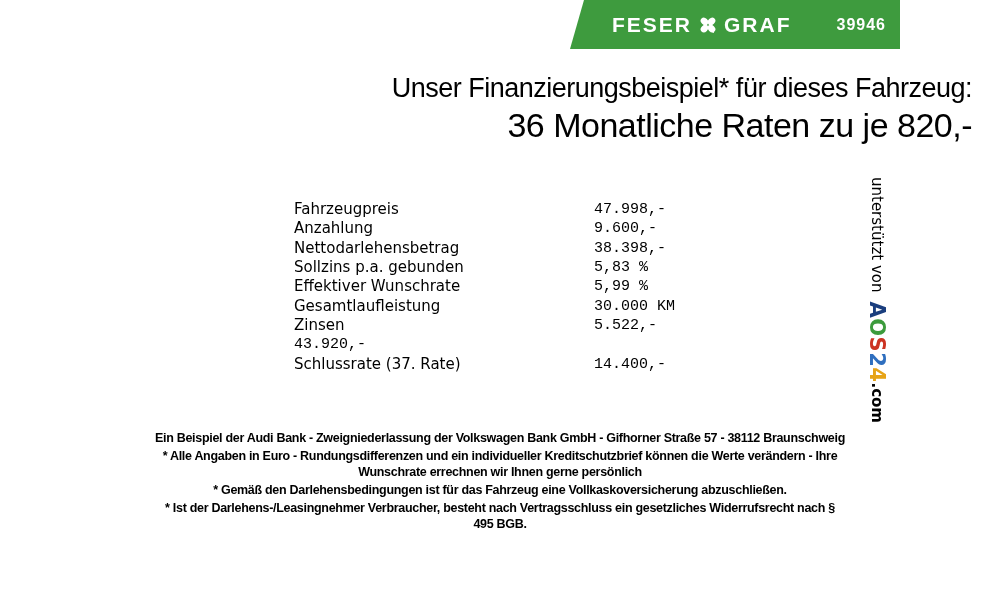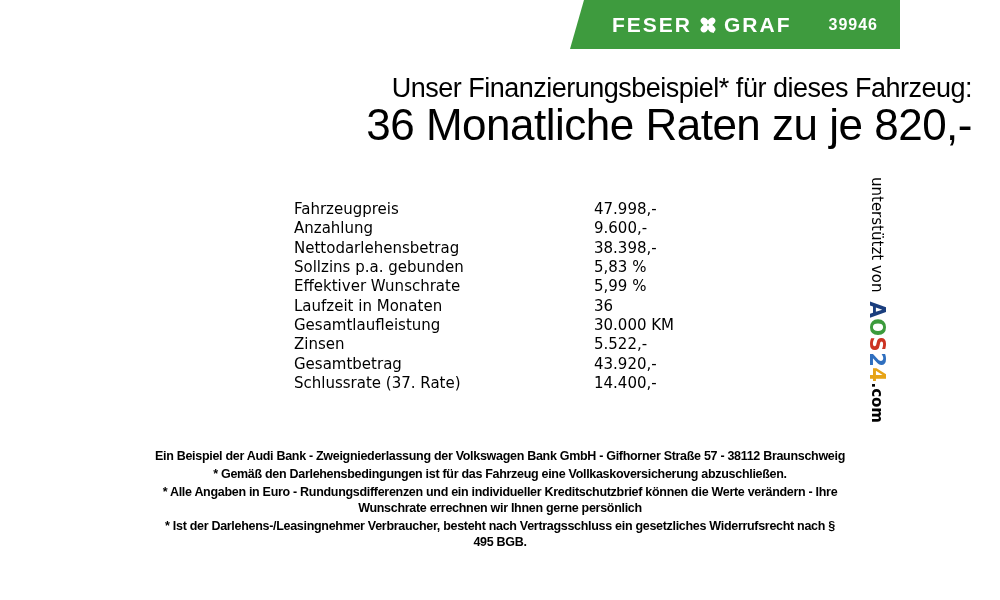--- a/index.html
+++ b/index.html
@@ -13,53 +13,53 @@
     position:absolute;left:570px;top:0;width:330px;height:49px;
     clip-path:polygon(14px 0,100% 0,100% 100%,0 100%);
     display:flex;align-items:center;
   }
   .brand{
     margin-left:42px;display:flex;align-items:center;gap:6px;
     color:#fff;font-weight:bold;font-size:21px;letter-spacing:2px;white-space:nowrap;
   }
   .clover{width:20px;height:20px;display:block;}
   .banner-number{
-    margin-left:auto;margin-right:22px;color:#fff;font-weight:bold;
+    margin-left:auto;margin-right:14px;color:#fff;font-weight:bold;
     font-size:16px;letter-spacing:1px;
   }
 
   
   .title{position:absolute;top:72px;left:0;width:972px;text-align:right;letter-spacing:-0.5px;}
   .title-line1{font-size:27px;line-height:33px;}
-  .title-line2{font-size:44px;line-height:40px;}
+  .title-line2{font-size:34px;line-height:40px;}
 
   
   .finance{
     position:absolute;left:294px;top:200px;
     font-family:"DejaVu Sans",sans-serif;font-size:15px;
   }
   .f-row{display:flex;line-height:19.35px;}
   .f-label{width:300px;}
-  .f-value{white-space:nowrap;}
+  .f-value{white-space:nowrap;font-family:Liberation Mono, monospace;}
 
   
   .sidebar{
     position:absolute;left:757px;top:287px;width:240px;height:26px;
     transform:rotate(90deg);transform-origin:center;
     display:flex;align-items:center;justify-content:center;
     font-family:"DejaVu Sans",sans-serif;font-size:15px;white-space:nowrap;
   }
   .sidebar .prefix{margin-right:9px;}
   .aos-logo{display:inline-flex;align-items:baseline;}
   .aos-letter{font-weight:bold;font-size:21px;letter-spacing:0.5px;}
   .sidebar .suffix{font-weight:bold;}
 
   
   .footer{
-    position:absolute;top:448px;left:155px;width:690px;text-align:center;
+    position:absolute;top:430px;left:155px;width:690px;text-align:center;
     font-weight:bold;font-size:12.5px;line-height:16px;letter-spacing:-0.3px;
   }
   .footer p{margin:0 0 2px 0;}
 </style>
 </head>
 <body>
 
 <div class="banner" style="background: rgb(62, 155, 62);">
   <div class="brand">
     <span>FESER</span>
@@ -99,33 +99,28 @@
     </div>
   <div class="f-row">
       <span class="f-label">Sollzins p.a. gebunden</span>
       <span class="f-value">5,83 %</span>
     </div>
   <div class="f-row">
       <span class="f-label">Effektiver Wunschrate</span>
       <span class="f-value">5,99 %</span>
     </div>
   <div class="f-row">
-      <span class="f-label">Laufzeit in Monaten</span>
-      <span class="f-value">36</span>
-    </div>
-  <div class="f-row">
       <span class="f-label">Gesamtlaufleistung</span>
       <span class="f-value">30.000 KM</span>
     </div>
   <div class="f-row">
       <span class="f-label">Zinsen</span>
       <span class="f-value">5.522,-</span>
     </div>
   <div class="f-row">
-      <span class="f-label">Gesamtbetrag</span>
       <span class="f-value">43.920,-</span>
     </div>
   <div class="f-row">
       <span class="f-label">Schlussrate (37. Rate)</span>
       <span class="f-value">14.400,-</span>
     </div>
 </div>
 
 <div class="sidebar">
   <span class="prefix">unterstützt von</span>
@@ -134,16 +129,16 @@
     <span class="aos-letter" style="color: rgb(60, 155, 60);">O</span>
     <span class="aos-letter" style="color: rgb(204, 51, 34);">S</span>
     <span class="aos-letter" style="color: rgb(47, 111, 191);">2</span>
     <span class="aos-letter" style="color: rgb(230, 163, 23);">4</span>
   </span>
   <span class="suffix">.com</span>
 </div>
 
 <div class="footer">
   <p>Ein Beispiel der Audi Bank - Zweigniederlassung der Volkswagen Bank GmbH - Gifhorner Straße 57 - 38112 Braunschweig</p>
+  <p>* Alle Angaben in Euro - Rundungsdifferenzen und ein individueller Kreditschutzbrief können die Werte verändern - Ihre Wunschrate errechnen wir Ihnen gerne persönlich</p>
   <p>* Gemäß den Darlehensbedingungen ist für das Fahrzeug eine Vollkaskoversicherung abzuschließen.</p>
-  <p>* Alle Angaben in Euro - Rundungsdifferenzen und ein individueller Kreditschutzbrief können die Werte verändern - Ihre Wunschrate errechnen wir Ihnen gerne persönlich</p>
   <p>* Ist der Darlehens-/Leasingnehmer Verbraucher, besteht nach Vertragsschluss ein gesetzliches Widerrufsrecht nach § 495 BGB.</p>
 </div>
 
 </body></html>

